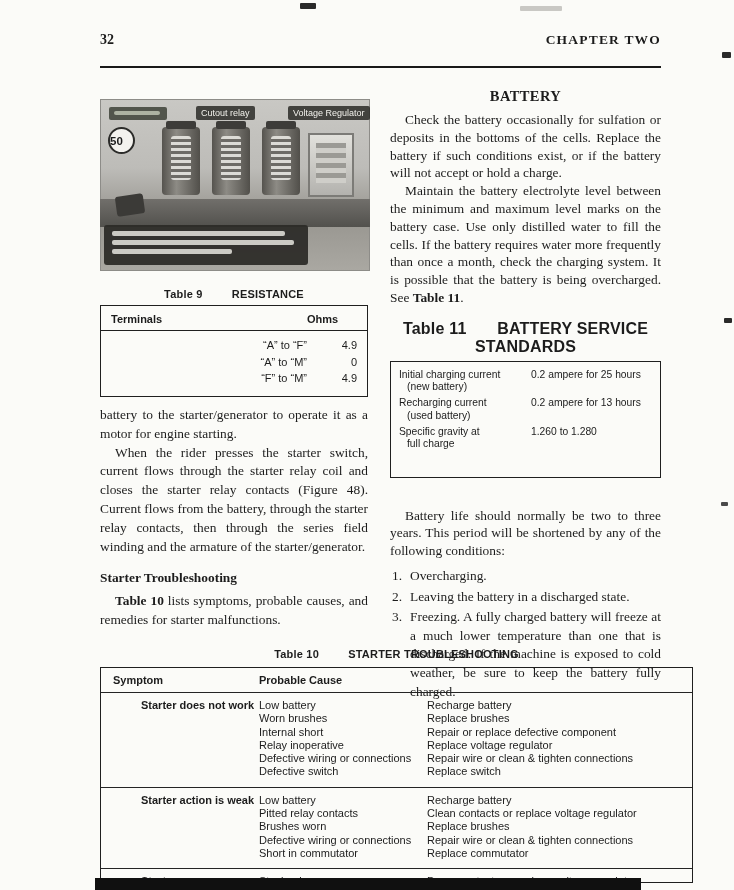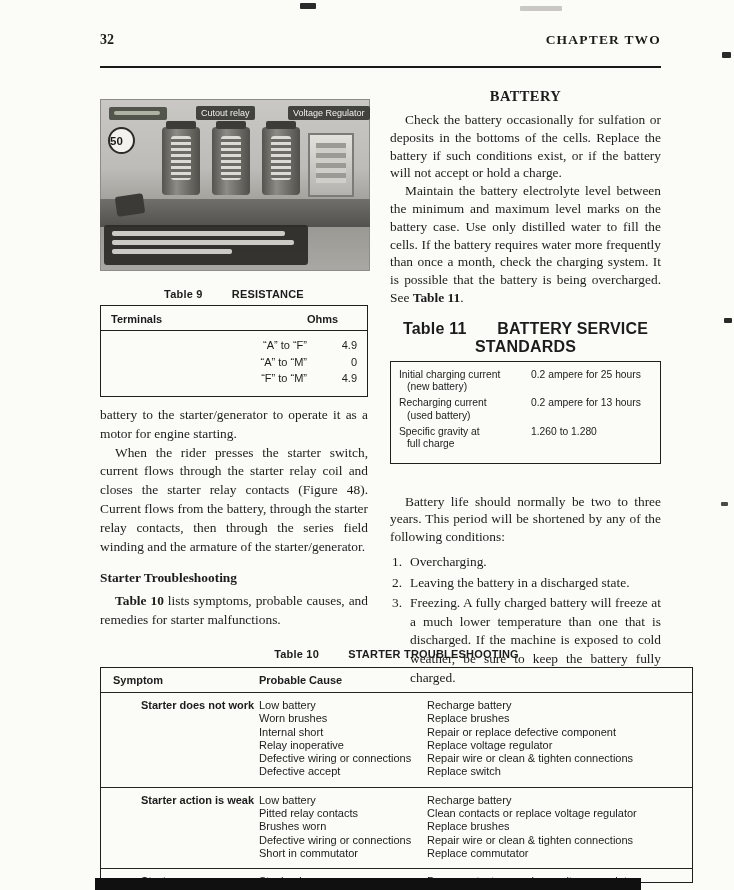--- a/index.html
+++ b/index.html
@@ -73,21 +73,21 @@
   .col-left .body { margin-top:9px; }
   .col-left .body + .body { margin-top:0; }
   .col-left .after-head { margin-top:6px; }
 
   
   .col-right { position:absolute; left:390px; top:88px; width:271px; }
   .battery-head { font-size:14.5px; font-weight:bold; text-align:center; letter-spacing:.4px; }
   .col-right .body { line-height:17.8px; }
   .col-right .p1 { margin-top:6px; }
   .t11cap { margin-top:13px; font-size:16px; }
-  .box11 { margin-top:5px; border:1.5px solid #1f1f1f; padding:7px 8px 8px;
+  .box11 { margin-top:5px; border:1.5px solid #1f1f1f; padding:7px 8px 22px;
     font-family:"Liberation Sans", sans-serif; font-size:10.3px; }
   .t11-row { display:grid; grid-template-columns:132px 1fr; margin-bottom:4px; line-height:12.3px; }
   .t11-row .sub { padding-left:8px; }
   .p3 { margin-top:29px; }
   .cond-list { margin-top:7px; }
   .cond-item { display:flex; margin-top:2px; }
   .cond-item .num { width:20px; flex:0 0 20px; font-size:13.4px; line-height:18.6px; padding-left:2px; }
   .cond-item .txt { font-size:13.4px; line-height:18.6px; text-align:justify; }
 
   
@@ -234,21 +234,21 @@
       </div>
 
       <div class="t10-grid t10-row">
         <div class="sym">Starter does not work</div>
         <div>
           <div>Low battery</div>
           <div>Worn brushes</div>
           <div>Internal short</div>
           <div>Relay inoperative</div>
           <div>Defective wiring or connections</div>
-          <div>Defective accept</div>
+          <div>Defective switch</div>
         </div>
         <div>
           <div>Recharge battery</div>
           <div>Replace brushes</div>
           <div>Repair or replace defective component</div>
           <div>Replace voltage regulator</div>
           <div>Repair wire or clean &amp; tighten connections</div>
           <div>Replace switch</div>
         </div>
       </div>

